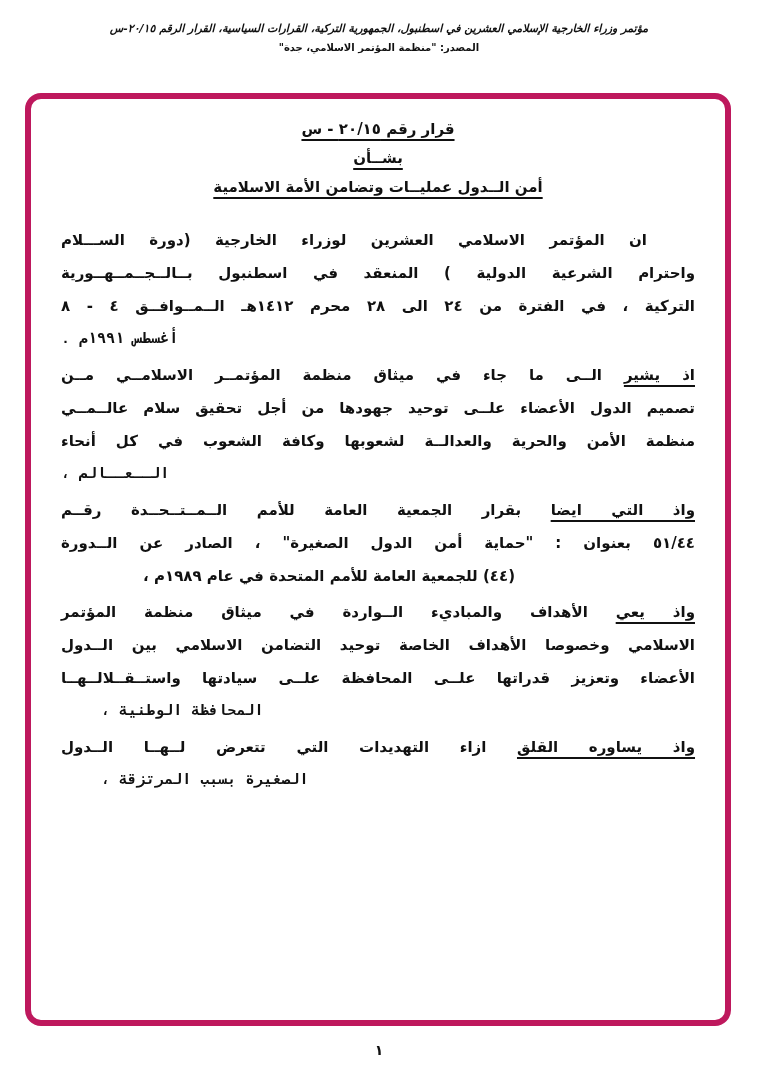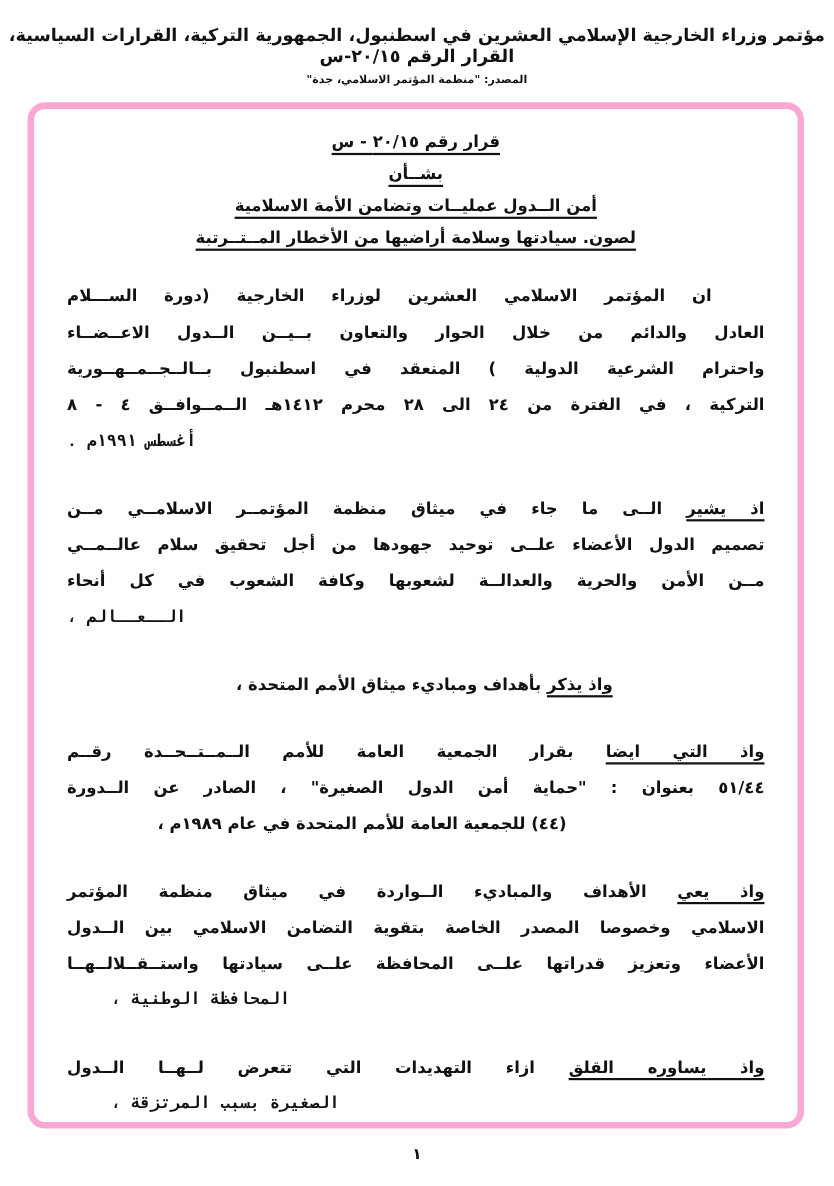--- a/index.html
+++ b/index.html
@@ -1,34 +1,34 @@
 <!DOCTYPE html>
 <html lang="ar"><head>
 <meta charset="utf-8">
 <style>
   html,body{margin:0;padding:0;}
   body{
     width:758px;height:1078px;background:#ffffff;color:#111111;
     font-family:"DejaVu Sans", sans-serif;position:relative;overflow:hidden;
   }
   .header{ text-align:center; padding-top:22px; direction:rtl; }
-  .h1{ font-size:16px; font-weight:bold; letter-spacing:0; }
+  .h1{ font-size:11px; font-weight:bold; letter-spacing:0;font-style:italic; }
   .h2{ font-size:10px; font-weight:bold; margin-top:7px; }
   .frame{
     box-sizing:border-box;position:absolute;left:25px;top:93px;
-    width:706px;height:933px;border:6px solid #f9a8d4;border-radius:16px;
+    width:706px;height:933px;border:6px solid #be185d;border-radius:16px;
     padding:16px 30px 0 30px;background:#ffffff;
   }
   .title{ text-align:center; font-weight:bold; font-size:15px; direction:rtl; }
   .tline{ line-height:29px; }
   .tline > span{
     text-decoration:underline; text-underline-offset:5px; text-decoration-thickness:1.5px;
   }
   .body{ margin-top:0; }
-  .para{ font-size:15px; font-weight:bold; margin-top:28px; direction:rtl; }
+  .para{ font-size:15px; font-weight:bold; margin-top:3px; direction:rtl; }
   .para.first{ margin-top:22px; }
   .line{
     direction:rtl; line-height:33px;
     text-align:justify; text-align-last:justify;
   }
   .line.fl{ text-align:left; text-align-last:left;font-family:Liberation Mono, monospace; }
   .line.ir45{ padding-right:48px; }
   .line.mid{ text-align:right; text-align-last:right; padding-right:138px; }
   .line.mid2{ text-align:left; text-align-last:right; padding-right:180px; }
   .line.il40{ padding-left:40px; }
@@ -44,47 +44,42 @@
 <div class="header">
   <div class="h1">مؤتمر وزراء الخارجية الإسلامي العشرين في اسطنبول، الجمهورية التركية، القرارات السياسية، القرار الرقم ٢٠/١٥-س</div>
   <div class="h2">المصدر:  "منظمة المؤتمر الاسلامي، جدة"</div>
 </div>
 
 <div class="frame">
   <div class="title" id="title-block">
       <div class="tline"><span>قرار رقم ٢٠/١٥ - س</span></div>
       <div class="tline"><span>بشــأن</span></div>
       <div class="tline"><span>أمن الــدول عمليــات وتضامن الأمة الاسلامية</span></div>
-      <div class="tline"><span>لصون. سيادتها وسلامة أراضيها من الأخطار المــتــرتبة</span></div>
     </div>
   <div class="body" id="doc-body">
       <div class="para first">
         <div class="line ir45">ان المؤتمر الاسلامي العشرين لوزراء الخارجية (دورة الســـلام</div>
-        <div class="line">العادل والدائم من خلال الحوار والتعاون بــيــن الــدول  الاعــضــاء</div>
         <div class="line">واحترام الشرعية الدولية ) المنعقد في اسطنبول بــالــجــمــهــورية</div>
         <div class="line">التركية ، في الفترة من ٢٤ الى ٢٨ محرم ١٤١٢هـ الــمــوافــق ٤ - ٨</div>
         <div class="line fl">أغسطس ١٩٩١م .</div>
       </div>
       <div class="para">
         <div class="line"><span class="lead">اذ يشير</span> الــى ما جاء في ميثاق منظمة المؤتمــر الاسلامــي مــن</div>
         <div class="line">تصميم  الدول الأعضاء علــى توحيد جهودها من أجل تحقيق سلام عالــمــي</div>
-        <div class="line">مــن الأمن والحرية والعدالــة لشعوبها وكافة الشعوب في كل أنحاء</div>
+        <div class="line">منظمة الأمن والحرية والعدالــة لشعوبها وكافة الشعوب في كل أنحاء</div>
         <div class="line fl">الــعــالم ،</div>
-      </div>
-      <div class="para">
-        <div class="line mid"><span class="lead">واذ يذكر</span> بأهداف ومباديء ميثاق الأمم المتحدة ،</div>
       </div>
       <div class="para">
         <div class="line"><span class="lead">واذ التي ايضا</span> بقرار الجمعية العامة للأمم الــمــتــحــدة رقــم</div>
         <div class="line">٥١/٤٤ بعنوان : "حماية أمن الدول الصغيرة" ، الصادر عن الــدورة</div>
         <div class="line mid2">(٤٤) للجمعية العامة للأمم المتحدة في عام ١٩٨٩م ،</div>
       </div>
       <div class="para">
         <div class="line"><span class="lead">واذ يعي</span> الأهداف والمباديء الــواردة في ميثاق منظمة المؤتمر</div>
-        <div class="line">الاسلامي وخصوصا المصدر الخاصة بتقوية التضامن الاسلامي بين الــدول</div>
+        <div class="line">الاسلامي وخصوصا الأهداف الخاصة توحيد التضامن الاسلامي بين الــدول</div>
         <div class="line">الأعضاء وتعزيز قدراتها علــى المحافظة علــى سيادتها واستــقــلالــهــا</div>
         <div class="line fl il40">المحافظة الوطنية ،</div>
       </div>
       <div class="para">
         <div class="line"><span class="lead">واذ يساوره القلق</span> ازاء التهديدات التي تتعرض لــهــا الــدول</div>
         <div class="line fl il40">الصغيرة بسبب المرتزقة ،</div>
       </div>
     </div>
 </div>
 

